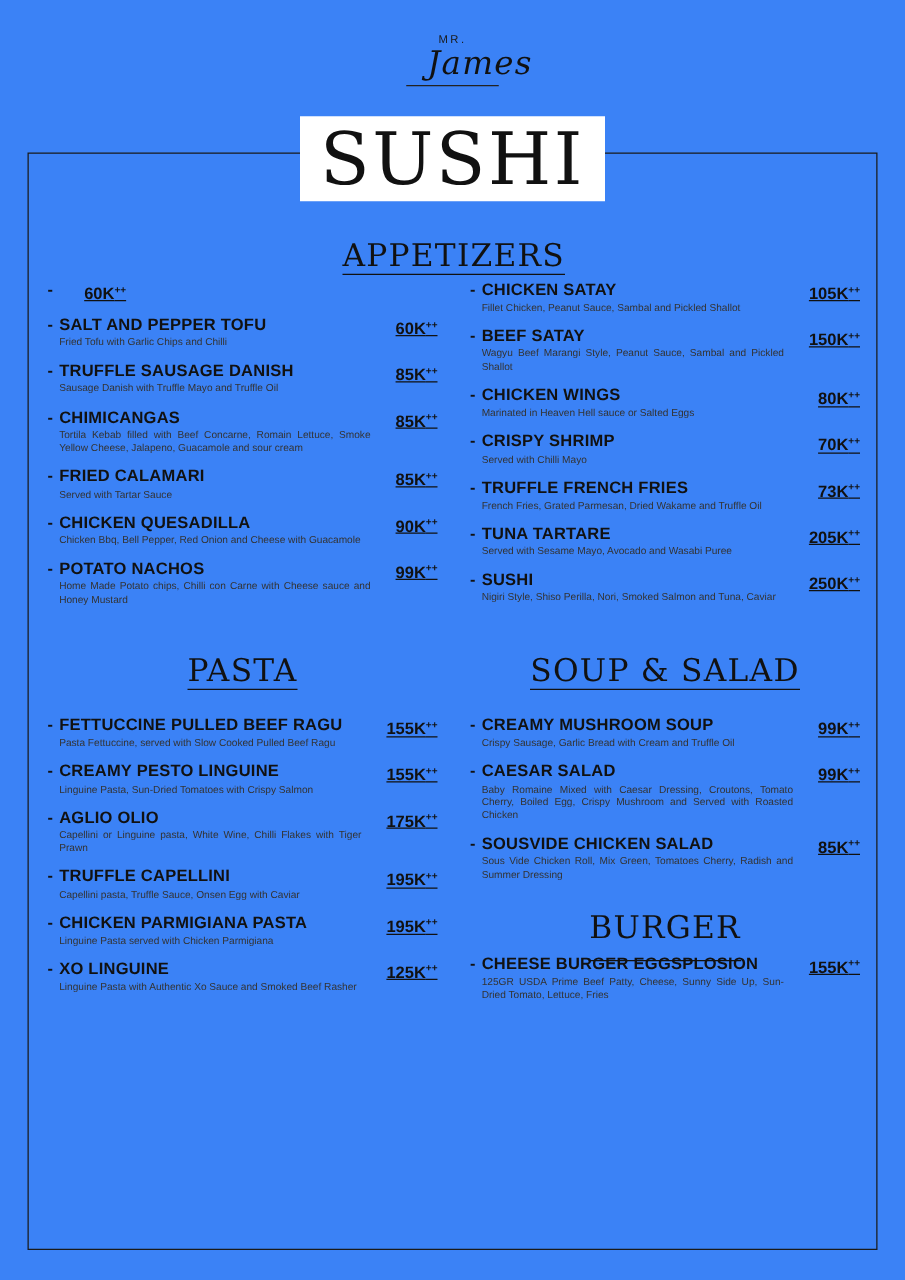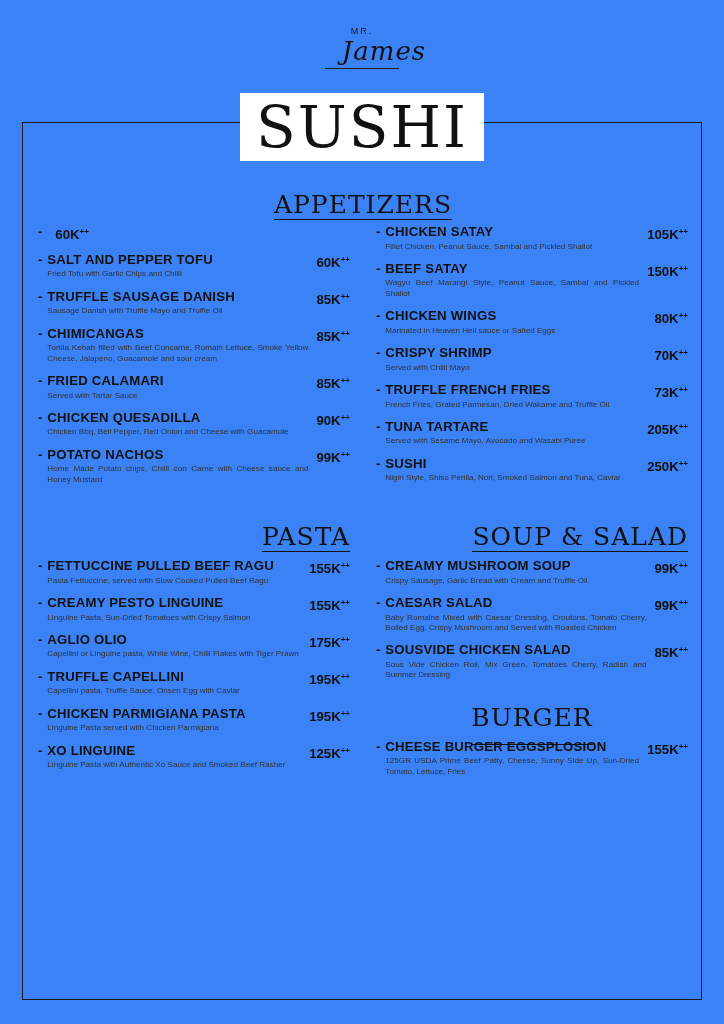--- a/index.html
+++ b/index.html
@@ -151,37 +151,38 @@
     margin-top: 2px;
     text-align: justify;
   }
   .item-price {
     font-family: "Liberation Sans", sans-serif;
     font-weight: bold;
     font-size: 13.2px;
     line-height: 15.5px;
     color: #111;
     white-space: nowrap;
-    margin-left: 8px;
+    margin-left: 20px;
     text-align: right;
+    text-decoration: underline;
   }
   .item-price sup {
     font-size: 8px;
     vertical-align: super;
   }
 
   .sec-appetizers { margin-bottom: 2px; }
   .mid-gap { height: 26px; }
 
   .two-head {
     display: flex;
     gap: 26px;
   }
   .two-head .col { width: 312px; }
-  .two-head .section-heading { margin-bottom: 6px; text-align: right; }
+  .two-head .section-heading { margin-bottom: 20px; }
 
   .sub-head {
     text-align: center;
     font-family: "DejaVu Serif", serif;
     font-size: 25px;
     letter-spacing: 1px;
     color: #111;
     margin: 22px 0 6px 0;
     line-height: 30px;
   }

